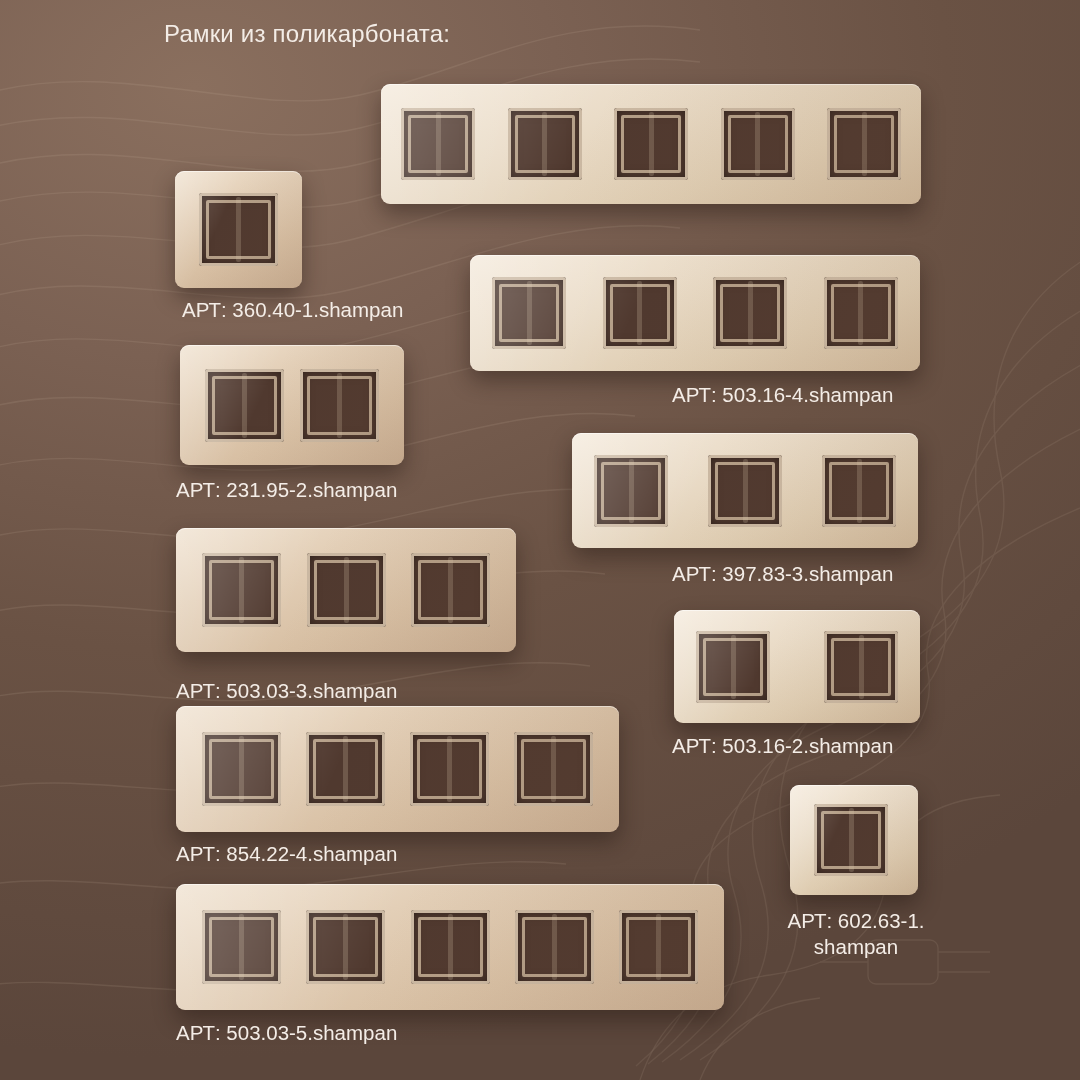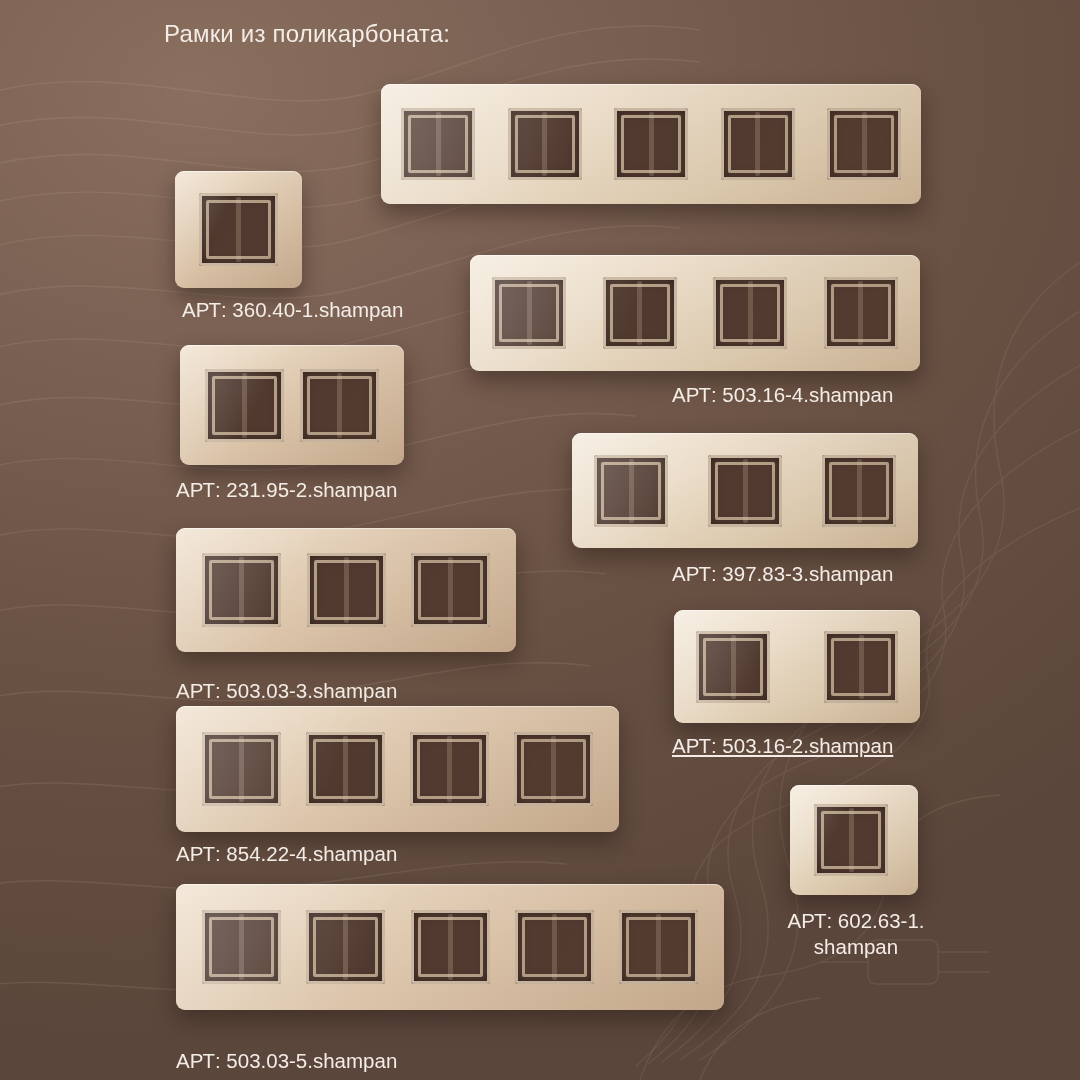--- a/index.html
+++ b/index.html
@@ -204,21 +204,21 @@
     </div>
   </div>
   <div class="caption" style="left:176px; top:661px;margin-top:17px;">АРТ: 503.03-3.shampan</div>
 
   <div class="item" style="left:674px; top:610px;">
     <div class="frame light" style="width:246px; height:113px; padding:20px 22px;">
       <div class="cell" style="width:74px;height:72px;"></div>
       <div class="cell" style="width:74px;height:72px;"></div>
     </div>
   </div>
-  <div class="caption" style="left:672px; top:733px;text-decoration:underline;">АРТ: 503.16-2.shampan</div>
+  <div class="caption" style="left:672px; top:733px;">АРТ: 503.16-2.shampan</div>
 
   <div class="item" style="left:176px; top:706px;">
     <div class="frame" style="width:443px; height:126px; padding:25px 26px;">
       <div class="cell" style="width:79px;height:74px;"></div>
       <div class="cell" style="width:79px;height:74px;"></div>
       <div class="cell" style="width:79px;height:74px;"></div>
       <div class="cell" style="width:79px;height:74px;"></div>
     </div>
   </div>
   <div class="caption" style="left:176px; top:841px;">АРТ: 854.22-4.shampan</div>
@@ -233,15 +233,15 @@
 
   <div class="item" style="left:176px; top:884px;">
     <div class="frame" style="width:548px; height:126px; padding:25px 26px;">
       <div class="cell" style="width:79px;height:74px;"></div>
       <div class="cell" style="width:79px;height:74px;"></div>
       <div class="cell" style="width:79px;height:74px;"></div>
       <div class="cell" style="width:79px;height:74px;"></div>
       <div class="cell" style="width:79px;height:74px;"></div>
     </div>
   </div>
-  <div class="caption" style="left:176px; top:1020px;margin-top:28px;">АРТ: 503.03-5.shampan</div>
+  <div class="caption" style="left:176px; top:1020px;">АРТ: 503.03-5.shampan</div>
 
 </div>
 
 </body></html>

